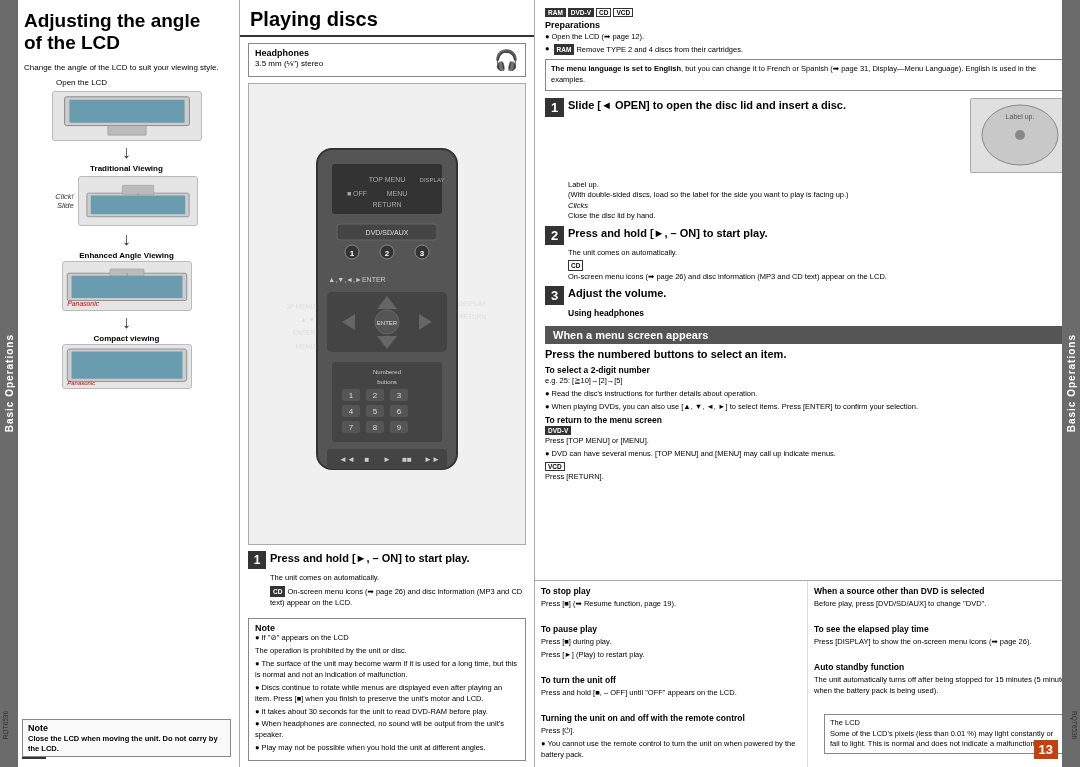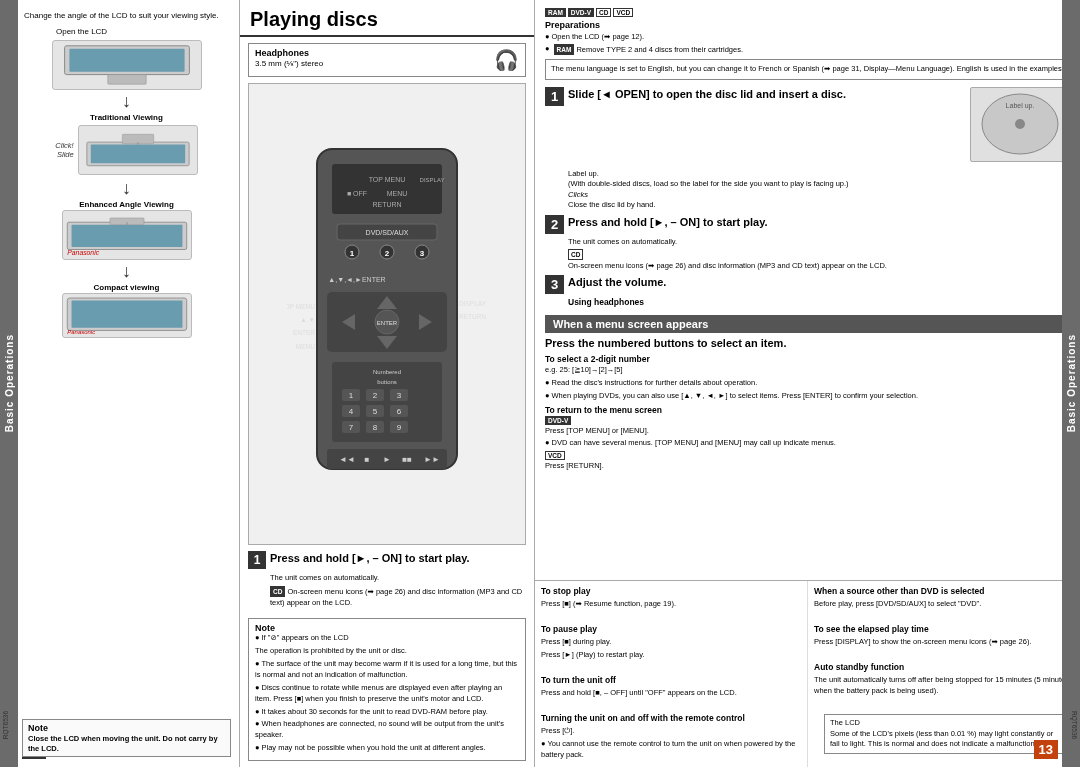--- a/index.html
+++ b/index.html
@@ -353,20 +353,21 @@
 </head>
 <body>
 
 <div class="full-page">
 
   <div class="panel-left">
     <div class="left-vertical-strip">
       <span class="strip-text">Basic Operations</span>
     </div>
 
+    <h1 class="page-main-title">Adjusting the angle<br>of the LCD</h1>
 
     <p class="intro-text">Change the angle of the LCD to suit your viewing style.</p>
 
     <p class="open-lcd">Open the LCD</p>
 
     <div class="device-col">
 
       <div class="device-box">
         <svg class="lcd-device" viewBox="0 0 150 50">
           <rect x="10" y="5" width="130" height="30" rx="2" fill="#ccc" stroke="#888" stroke-width="1"></rect>
@@ -548,21 +549,21 @@
         <span class="b">VCD</span>
       </div>
       <div class="prep-title">Preparations</div>
       <div class="prep-line">Open the LCD (➡ page 12).</div>
       <div style="display:flex;align-items:flex-start;gap:2px;font-size:7.5px;line-height:1.45;">
         <span class="bullet"></span>
         <span><span class="b inv">RAM</span> Remove TYPE 2 and 4 discs from their cartridges.</span>
       </div>
 
       <div class="menu-lang">
-        <span style="font-weight:normal;">The menu language is set to English</span>, but you can change it to French or Spanish (➡ page 31, Display—Menu Language). English is used in the examples.
+        <span style="font-weight:bold;">The menu language is set to English</span>, but you can change it to French or Spanish (➡ page 31, Display—Menu Language). English is used in the examples.
       </div>
     </div>
 
     <div class="rp-steps">
 
       <div style="margin-bottom:4px;">
         <div class="rp-step-row">
           <div class="rp-step-num">1</div>
           <div class="rp-step-text">Slide [◄ OPEN] to open the disc lid and insert a disc.</div>
 
@@ -647,21 +648,21 @@
         <br>
         <div class="b3-title">To turn the unit off</div>
         <div class="b3-item">Press and hold [■, – OFF] until "OFF" appears on the LCD.</div>
         <br>
         <div class="b3-title">Turning the unit on and off with the remote control</div>
         <div class="b3-item">Press [⏻].</div>
         <div class="b3-item"><span class="bullet"></span><span>You cannot use the remote control to turn the unit on when powered by the battery pack.</span></div>
       </div>
       <div class="b3-col">
         <div class="b3-title">When a source other than DVD is selected</div>
-        <div class="b3-item">Before play, press [DVD/SD/AUX] to select "DVD".</div>
+        <div class="b3-item">Before play, press [DVD/SD/AUX] to change "DVD".</div>
         <br>
         <div class="b3-title">To see the elapsed play time</div>
         <div class="b3-item">Press [DISPLAY] to show the on-screen menu icons (➡ page 26).</div>
         <br>
         <div class="b3-title">Auto standby function</div>
         <div class="b3-item">The unit automatically turns off after being stopped for 15 minutes (5 minutes when the battery pack is being used).</div>
         <br>
         
         <div class="lcd-note-bottom">
           <div class="title">The LCD</div>

